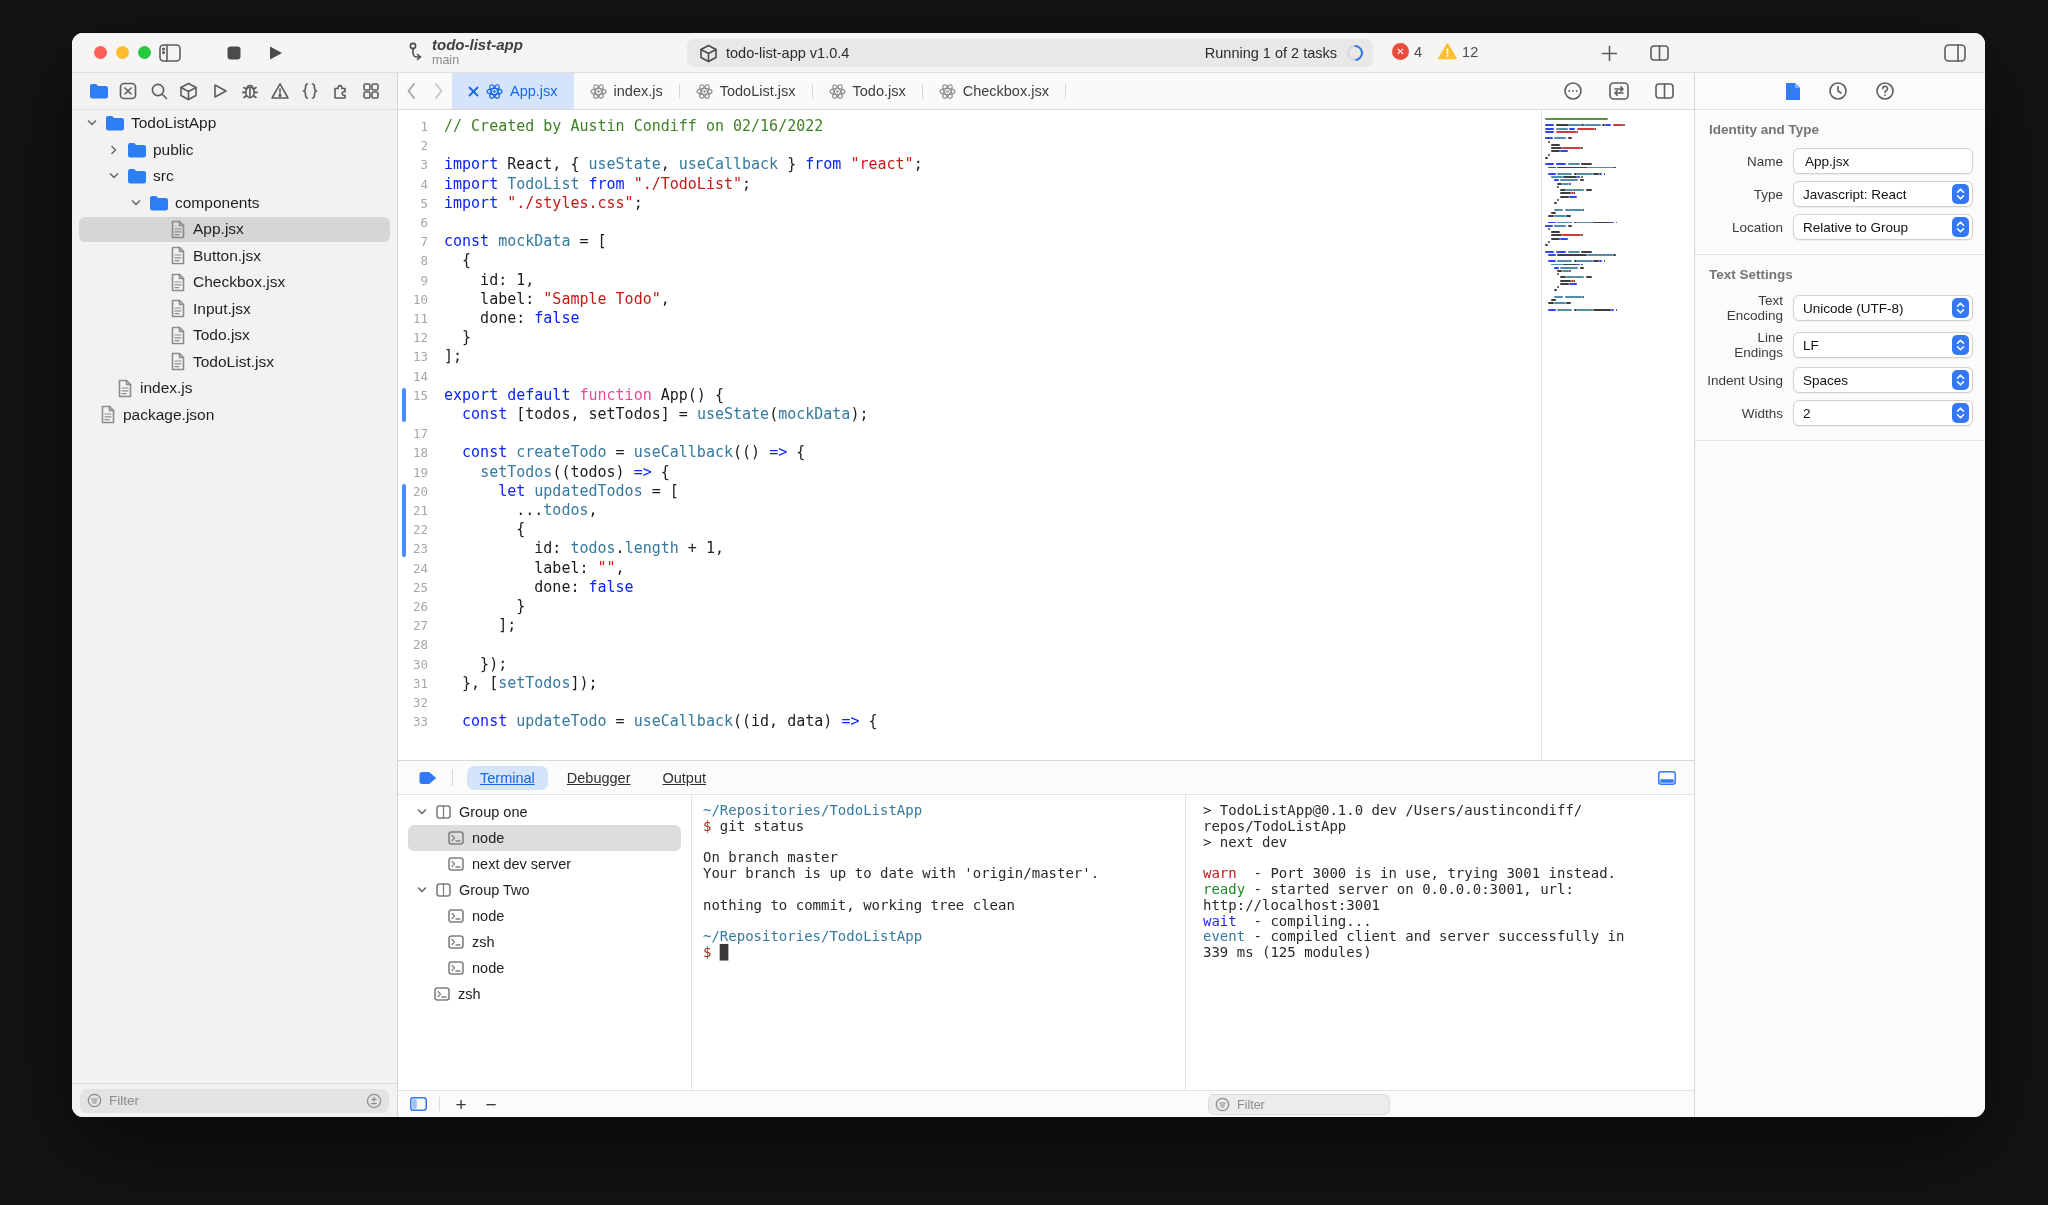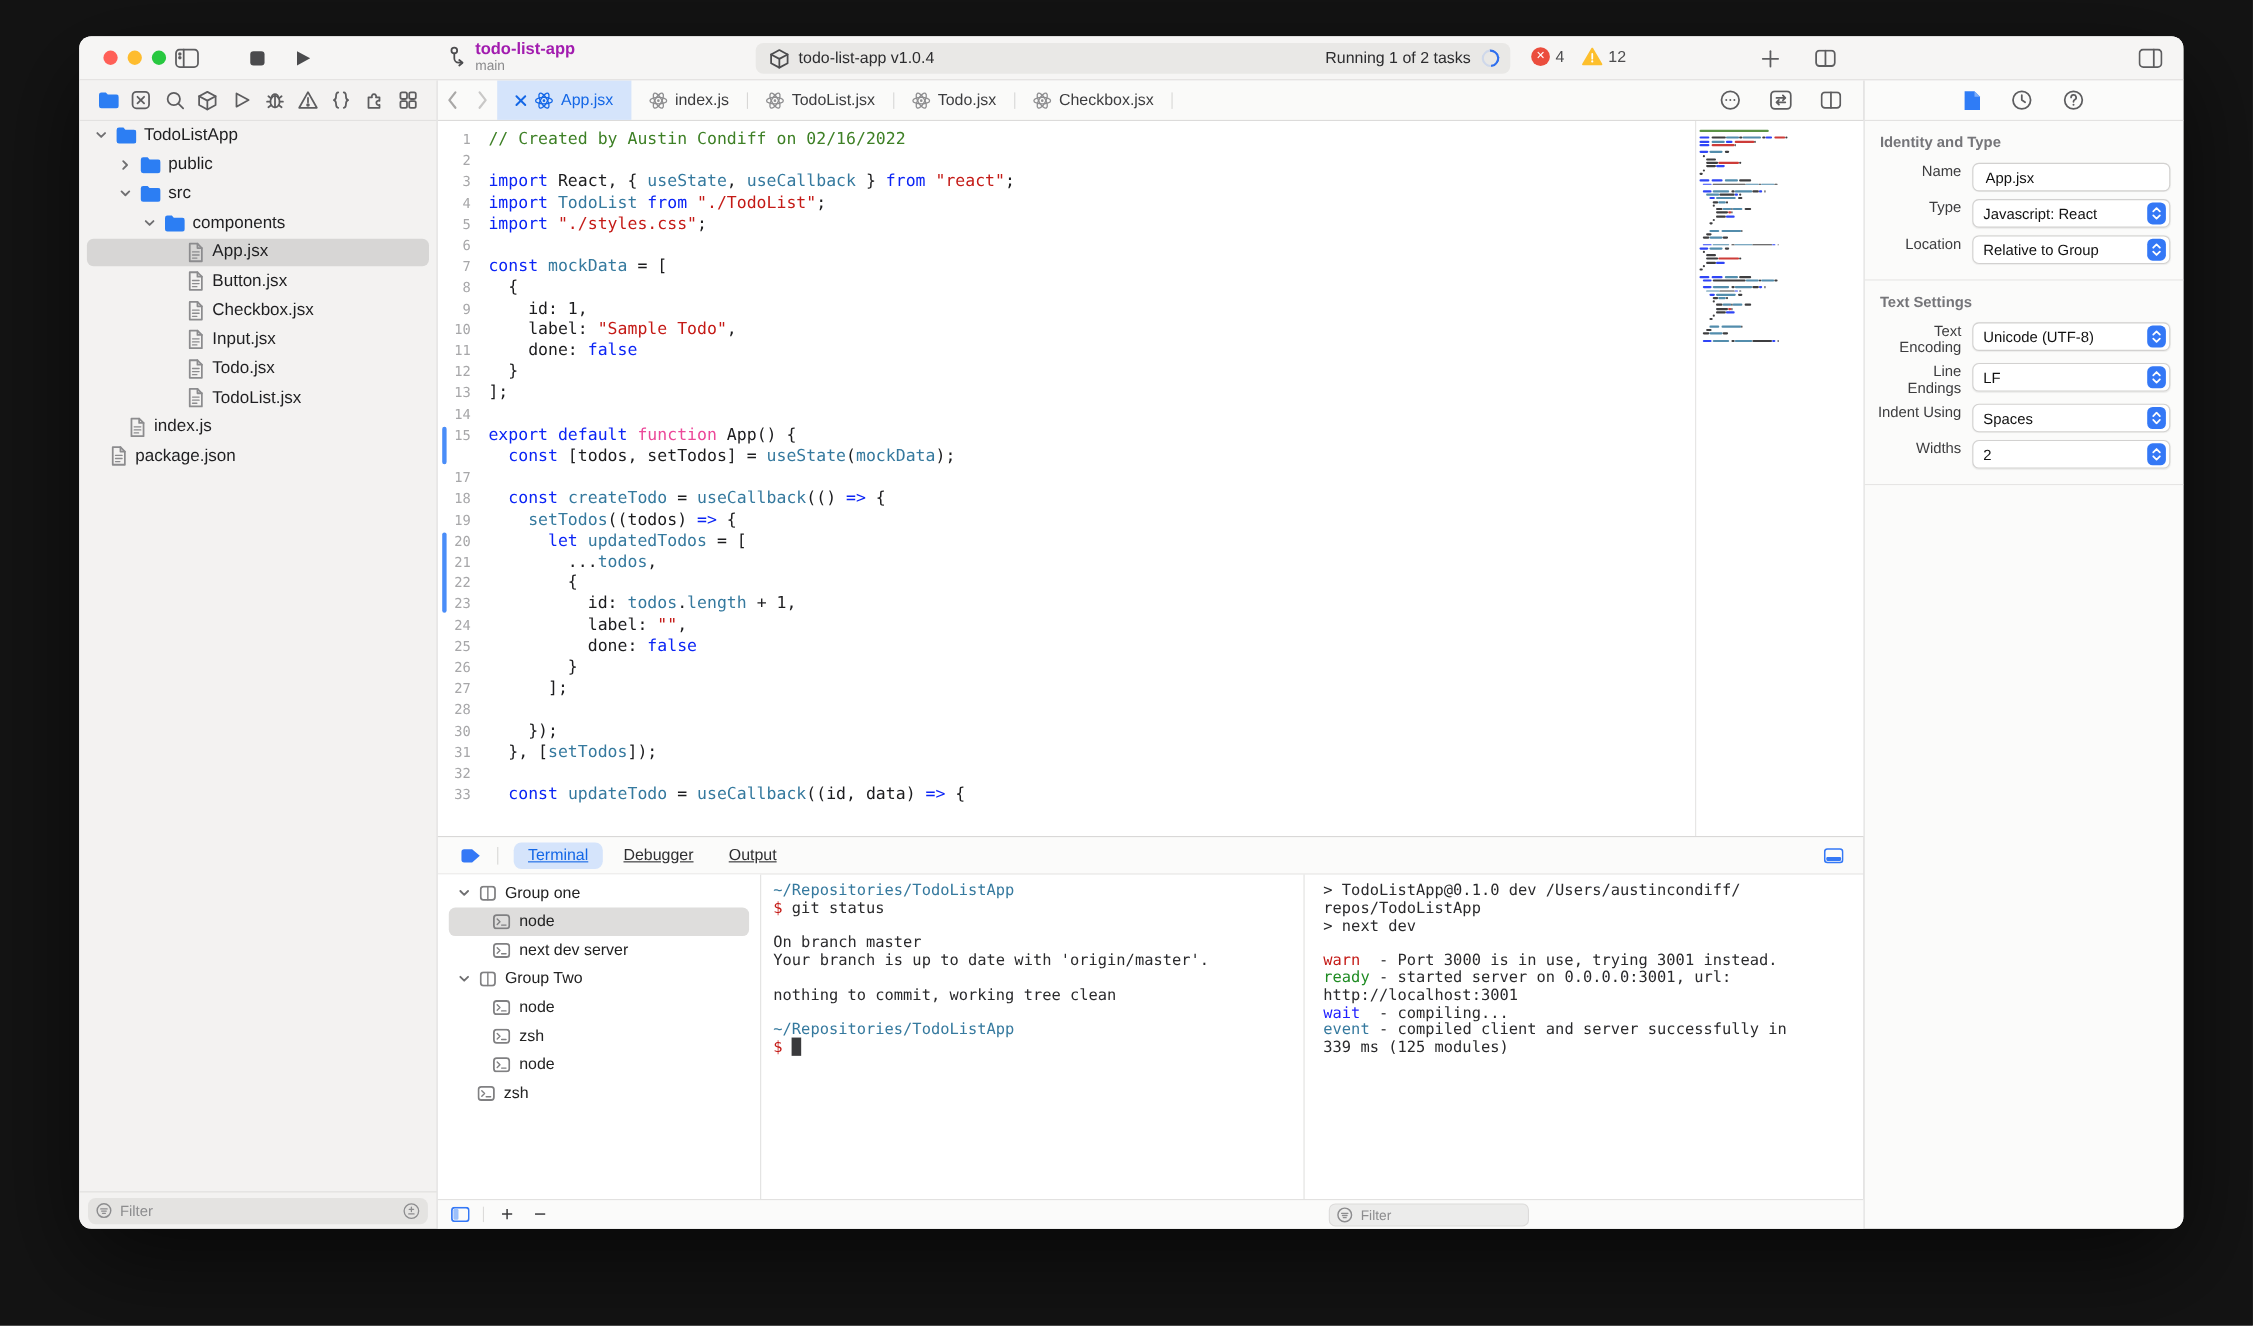--- a/index.html
+++ b/index.html
@@ -6,21 +6,21 @@
     font-family:"Liberation Sans","DejaVu Sans",sans-serif;-webkit-font-smoothing:antialiased;}
   *{box-sizing:border-box;}
   .window{position:absolute;left:72px;top:33px;width:1913px;height:1084px;background:#fff;
     border-radius:11px;box-shadow:0 30px 90px rgba(0,0,0,.6);display:flex;flex-direction:column;overflow:hidden;}
   
   .toolbar{height:40px;flex:none;background:#f6f5f4;border-bottom:1px solid #e0dfde;position:relative;}
   .traffic{position:absolute;left:22px;top:13px;display:flex;gap:9px;}
   .traffic span{width:13px;height:13px;border-radius:50%;display:block;}
   .tb-ic{position:absolute;top:8px;width:24px;height:24px;display:flex;align-items:center;justify-content:center;color:#5d5d5f;}
   .title-block{position:absolute;left:336px;top:3px;display:flex;align-items:flex-start;gap:8px;}
-  .proj-name{font-size:15px;font-weight:700;color:#a21caf;line-height:17px;}
+  .proj-name{font-size:15px;font-weight:700;color:#404040;line-height:17px;font-style:italic;}
   .proj-branch{font-size:12.5px;color:#8b8b8d;line-height:14px;}
   .pill{position:absolute;left:615px;top:6px;width:686px;height:28px;background:#e9e8e6;border-radius:7px;
     display:flex;align-items:center;padding:0 10px 0 12px;}
   .pill-label{font-size:14.5px;color:#2c2c2e;margin-left:8px;}
   .pill-run{margin-left:auto;font-size:14.5px;color:#2c2c2e;margin-right:10px;}
   .spinner{width:16px;height:16px;border-radius:50%;border:2.5px solid #cfd8ea;border-top-color:#2f6fee;border-right-color:#2f6fee;transform:rotate(40deg);}
   .badges{position:absolute;left:1320px;top:10px;display:flex;align-items:center;gap:16px;}
   .badge{display:flex;align-items:center;gap:5px;font-size:14.5px;color:#4c4c4e;}
   .errdot{width:17px;height:17px;border-radius:50%;background:#eb4d3d;color:#fff;font-size:10px;font-weight:700;
     display:flex;align-items:center;justify-content:center;}
@@ -77,21 +77,21 @@
   .bbbtn{font-size:19px;line-height:1;color:#3c3c3e;width:18px;text-align:center;}
   .bb-filter{position:absolute;left:810px;top:3px;width:182px;height:21px;background:#ececeb;border:1px solid #dcdbda;
     border-radius:6px;display:flex;align-items:center;padding:0 6px;gap:5px;color:#8c8c8e;}
   .bb-filter input{flex:1;border:none;background:transparent;outline:none;font-size:12.5px;font-family:inherit;min-width:0;}
   .bb-filter input::placeholder{color:#8c8c8e;}
   
   .inspector{width:291px;flex:none;background:#fbfbfa;border-left:1px solid #d6d5d4;display:flex;flex-direction:column;}
   .insp-header{height:37px;flex:none;border-bottom:1px solid #e3e2e1;display:flex;align-items:center;justify-content:center;gap:27px;color:#5d5d5f;}
   .section{padding:10px 12px 12px 12px;border-bottom:1px solid #e6e5e4;}
   .sec-title{font-size:13.5px;font-weight:700;color:#757579;margin:2px 0 11px 2px;}
-  .irow{display:flex;align-items:flex-start;margin-bottom:7px;}
+  .irow{display:flex;align-items:center;margin-bottom:7px;}
   .irow:last-child{margin-bottom:2px;}
   .irow.top{align-items:flex-start;}
   .ilabel{width:86px;flex:none;text-align:right;padding-right:10px;font-size:13.5px;color:#3c3c3e;}
   .ctl{flex:1;height:26px;display:flex;align-items:center;background:#fff;border:1px solid #d2d1d0;border-radius:6px;
     padding:0 3px 0 9px;font-size:13.5px;color:#111;box-shadow:0 .5px 1px rgba(0,0,0,.06);}
   .ctl input{flex:1;border:none;outline:none;font-size:13.5px;font-family:inherit;color:#111;min-width:0;background:transparent;}
   .stepper{width:17px;height:20px;flex:none;margin-left:auto;background:#3478f6;border-radius:5px;display:flex;align-items:center;justify-content:center;}
   .fullpath{font-size:13px;line-height:16.5px;color:#1c1c1e;padding-top:3px;word-break:break-word;}
   svg{display:block;}
 </style>

